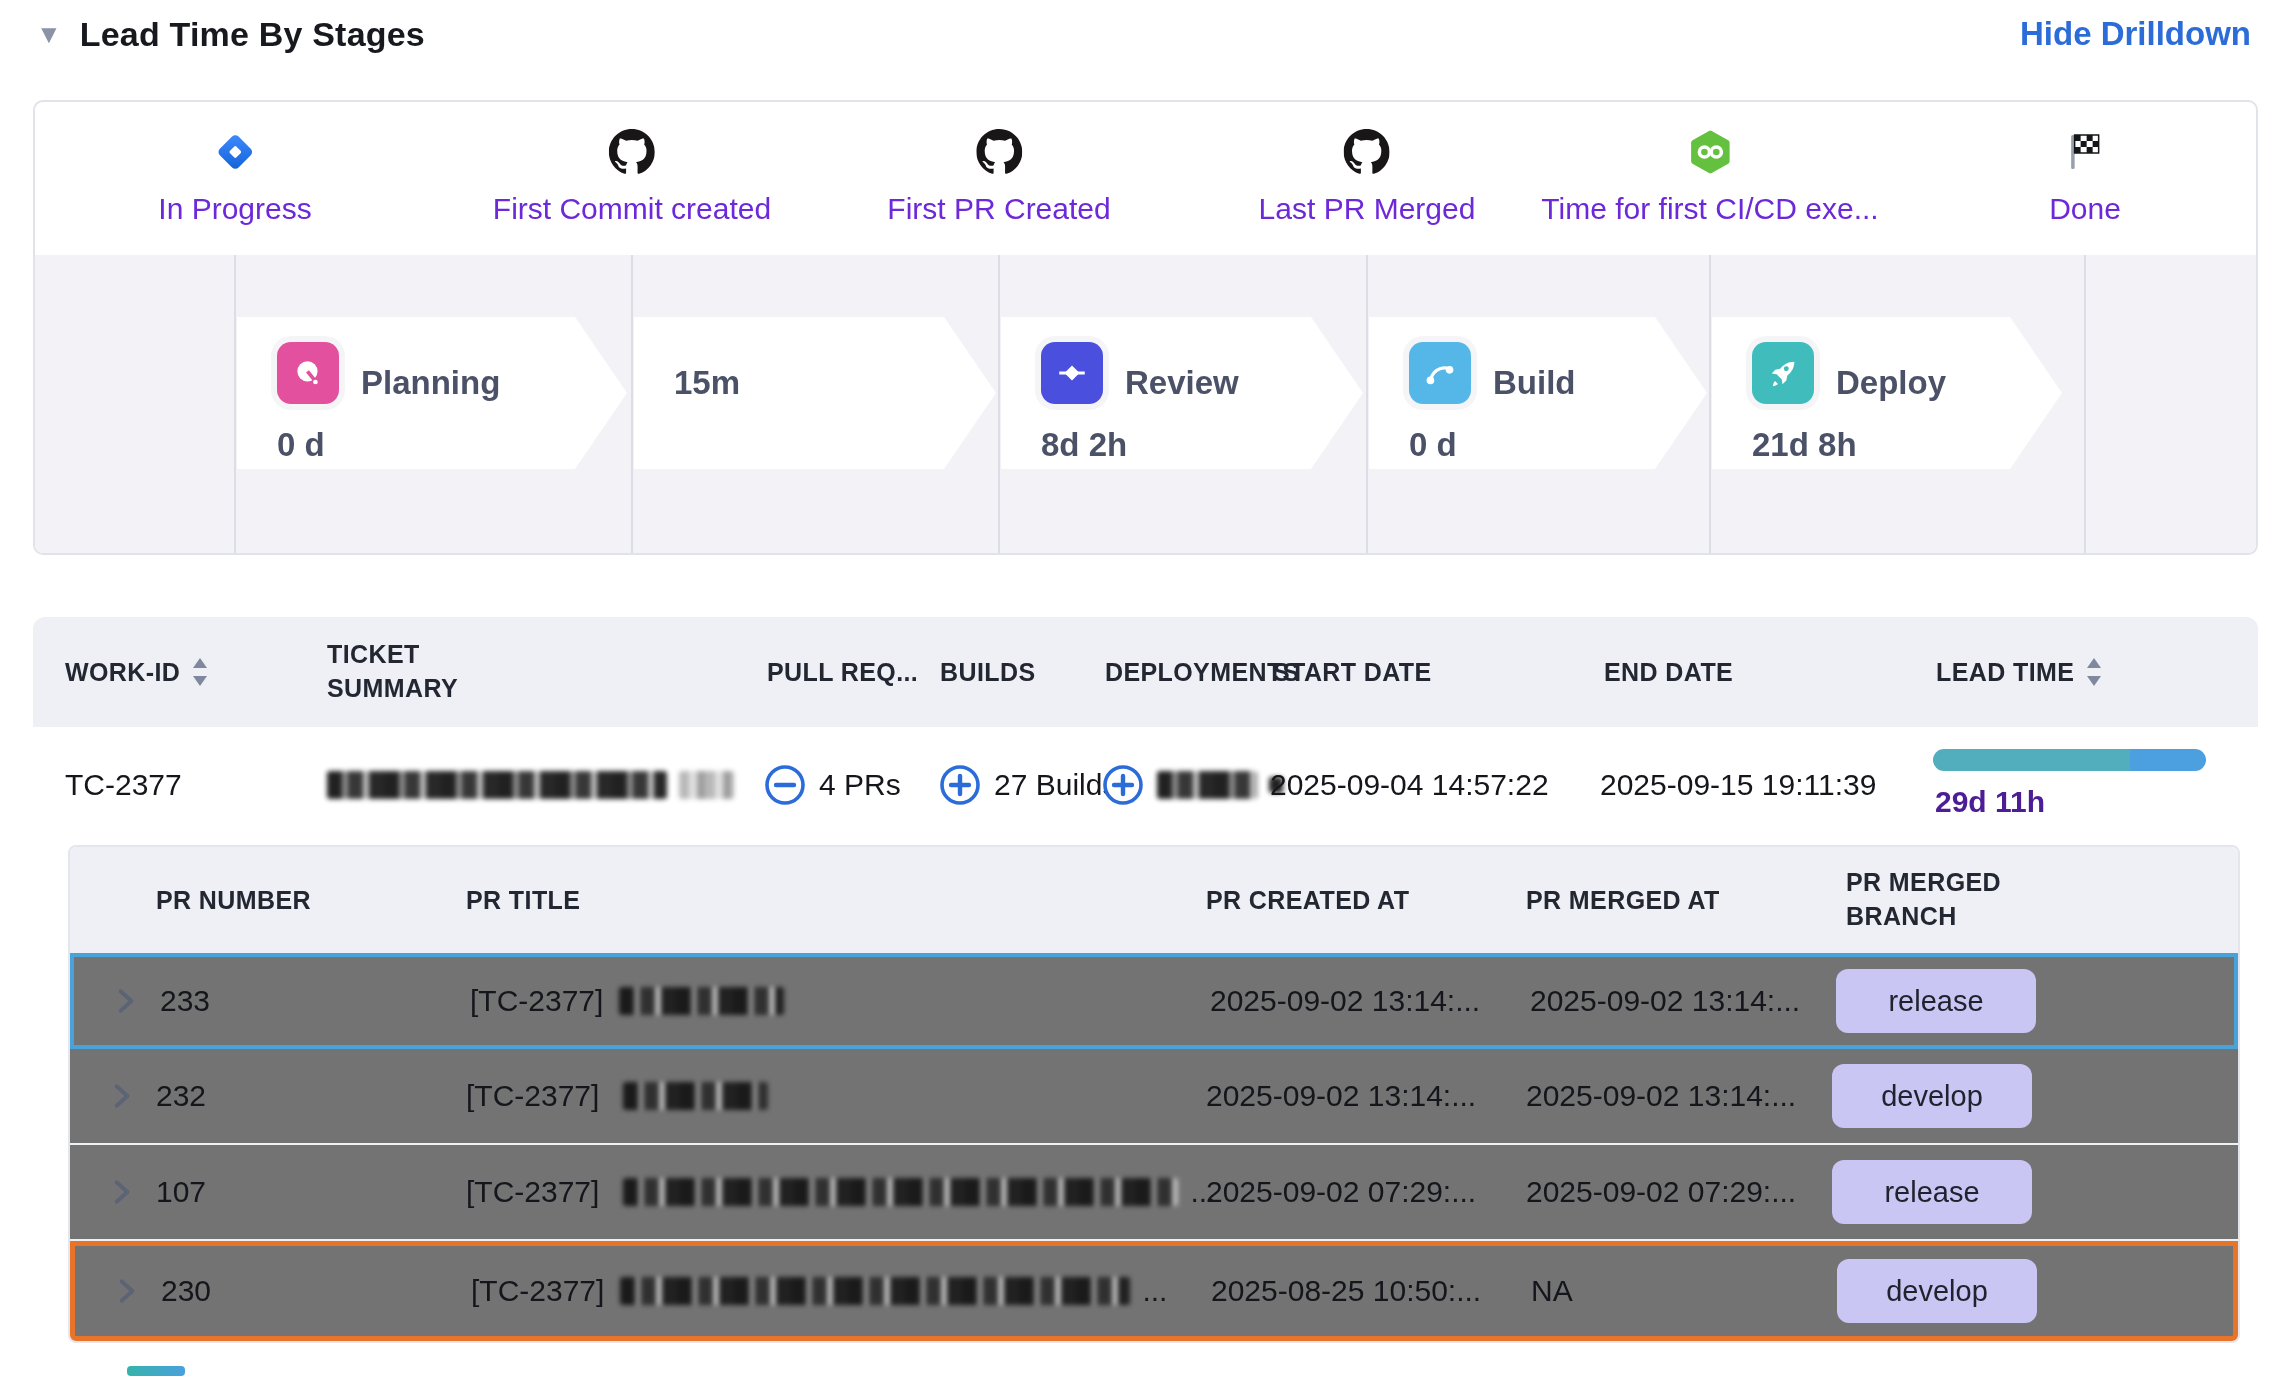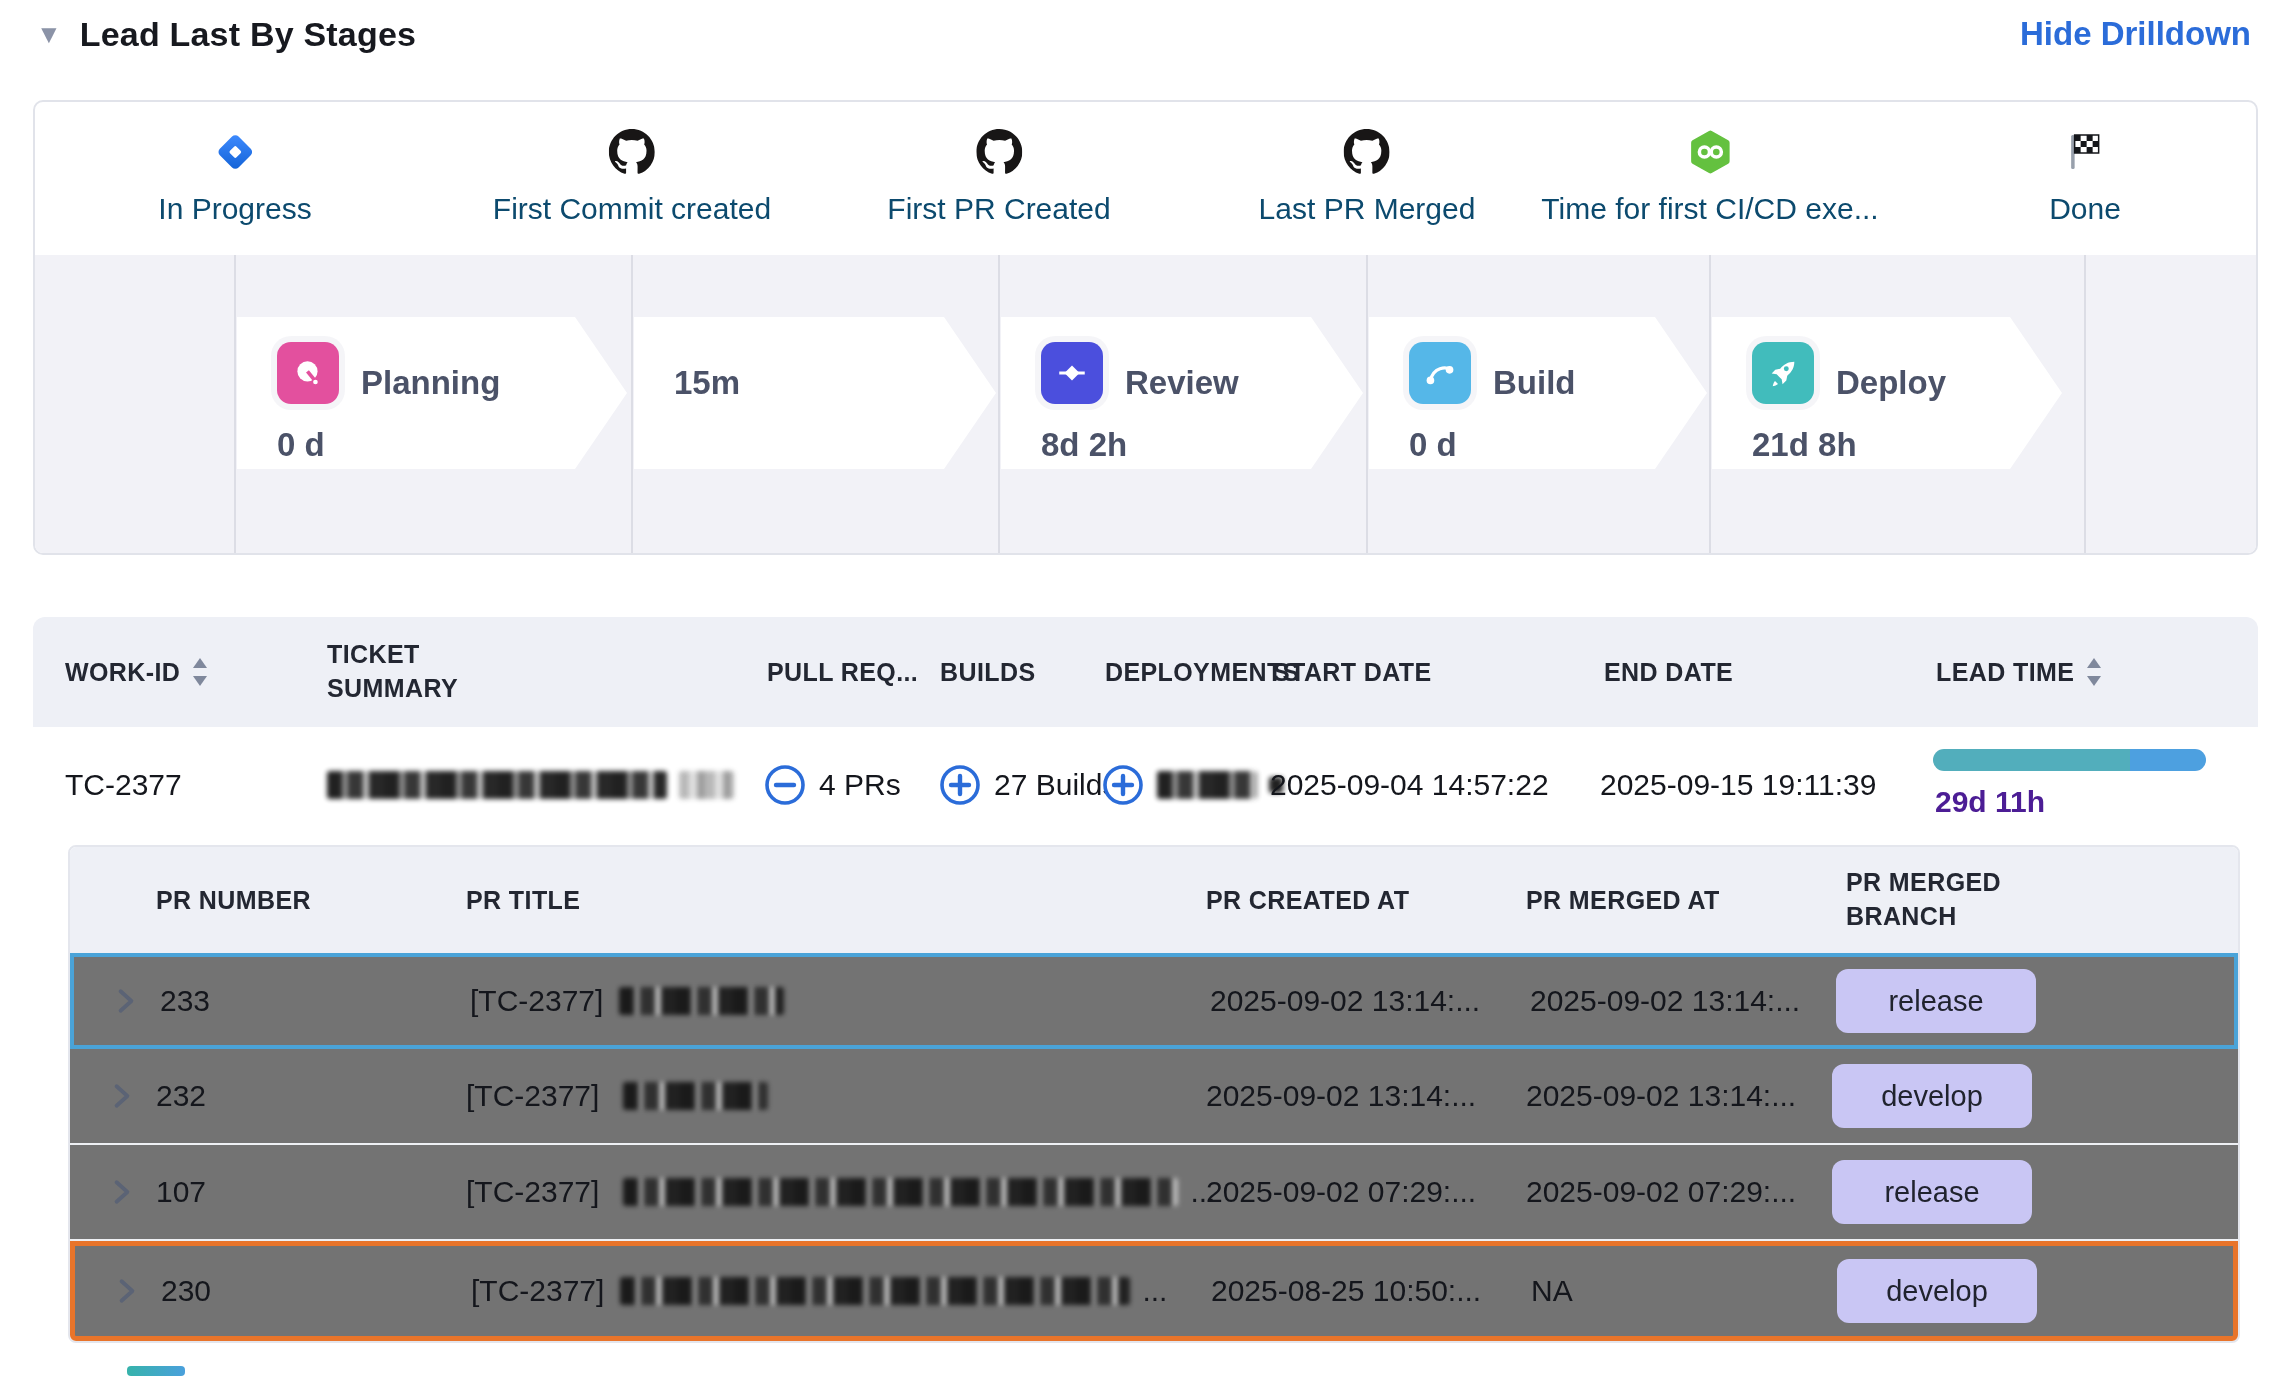--- a/index.html
+++ b/index.html
@@ -12,21 +12,21 @@
   .title-wrap{display:flex;align-items:center;gap:18px;}
   .collapse{color:#8b93a7;font-size:26px;line-height:1;}
   .page-title{font-size:34px;font-weight:700;color:#17191f;letter-spacing:.2px;}
   .hide-drill{font-size:33px;font-weight:700;color:var(--accent);cursor:pointer;}
 
   
   .panel{position:absolute;left:33px;top:100px;width:2225px;height:455px;
          border:2px solid #e1e3ea;border-radius:10px;background:#fff;box-sizing:border-box;}
   .milestone{position:absolute;top:24px;transform:translateX(-50%);
              display:flex;flex-direction:column;align-items:center;gap:14px;}
-  .milestone .m-label{font-size:30px;color:#0c4a6e;font-weight:500;white-space:nowrap;}
+  .milestone .m-label{font-size:30px;color:#6d28d9;font-weight:500;white-space:nowrap;}
   .m-ic{height:52px;display:flex;align-items:center;justify-content:center;}
 
   .track{position:absolute;left:0;right:0;bottom:0;top:153px;background:#f2f2f7;border-radius:0 0 8px 8px;}
   .vline{position:absolute;top:0;bottom:0;width:2px;background:#dcdde5;}
   .chev{position:absolute;top:62px;height:152px;background:#fff;
         clip-path:polygon(0 0, calc(100% - 52px) 0, 100% 50%, calc(100% - 52px) 100%, 0 100%);
         padding:25px 0 0 40px;box-sizing:border-box;}
   .chev-head{display:flex;align-items:center;gap:22px;}
   .stage-ic{width:62px;height:62px;border-radius:14px;display:flex;align-items:center;justify-content:center;
             box-shadow:0 0 0 6px rgba(120,120,160,.07);}
@@ -92,21 +92,21 @@
       <path fill="#181616" d="M8 0C3.58 0 0 3.58 0 8c0 3.54 2.29 6.53 5.47 7.59.4.07.55-.17.55-.38 0-.19-.01-.82-.01-1.49-2.01.37-2.53-.49-2.69-.94-.09-.23-.48-.94-.82-1.13-.28-.15-.68-.52-.01-.53.63-.01 1.08.58 1.23.82.72 1.21 1.87.87 2.33.66.07-.52.28-.87.51-1.07-1.78-.2-3.64-.89-3.64-3.95 0-.87.31-1.59.82-2.15-.08-.2-.36-1.02.08-2.12 0 0 .67-.21 2.2.82.64-.18 1.32-.27 2-.27s1.36.09 2 .27c1.53-1.04 2.2-.82 2.2-.82.44 1.1.16 1.92.08 2.12.51.56.82 1.27.82 2.15 0 3.07-1.87 3.75-3.65 3.95.29.25.54.73.54 1.48 0 1.07-.01 1.93-.01 2.2 0 .21.15.46.55.38A8.01 8.01 0 0 0 16 8c0-4.42-3.58-8-8-8z"></path>
     </g>
   </defs>
 </svg>
 
 <div class="screen">
 
   <div class="topbar">
     <div class="title-wrap">
       <span class="collapse">▼</span>
-      <span class="page-title">Lead Last By Stages</span>
+      <span class="page-title">Lead Time By Stages</span>
     </div>
     <span class="hide-drill">Hide Drilldown</span>
   </div>
 
   <div class="panel">
 
     <div class="milestone" style="left:200px">
       <span class="m-ic">
         <svg width="46" height="46" viewBox="0 0 40 40">
             <g transform="rotate(45 20 20)">

